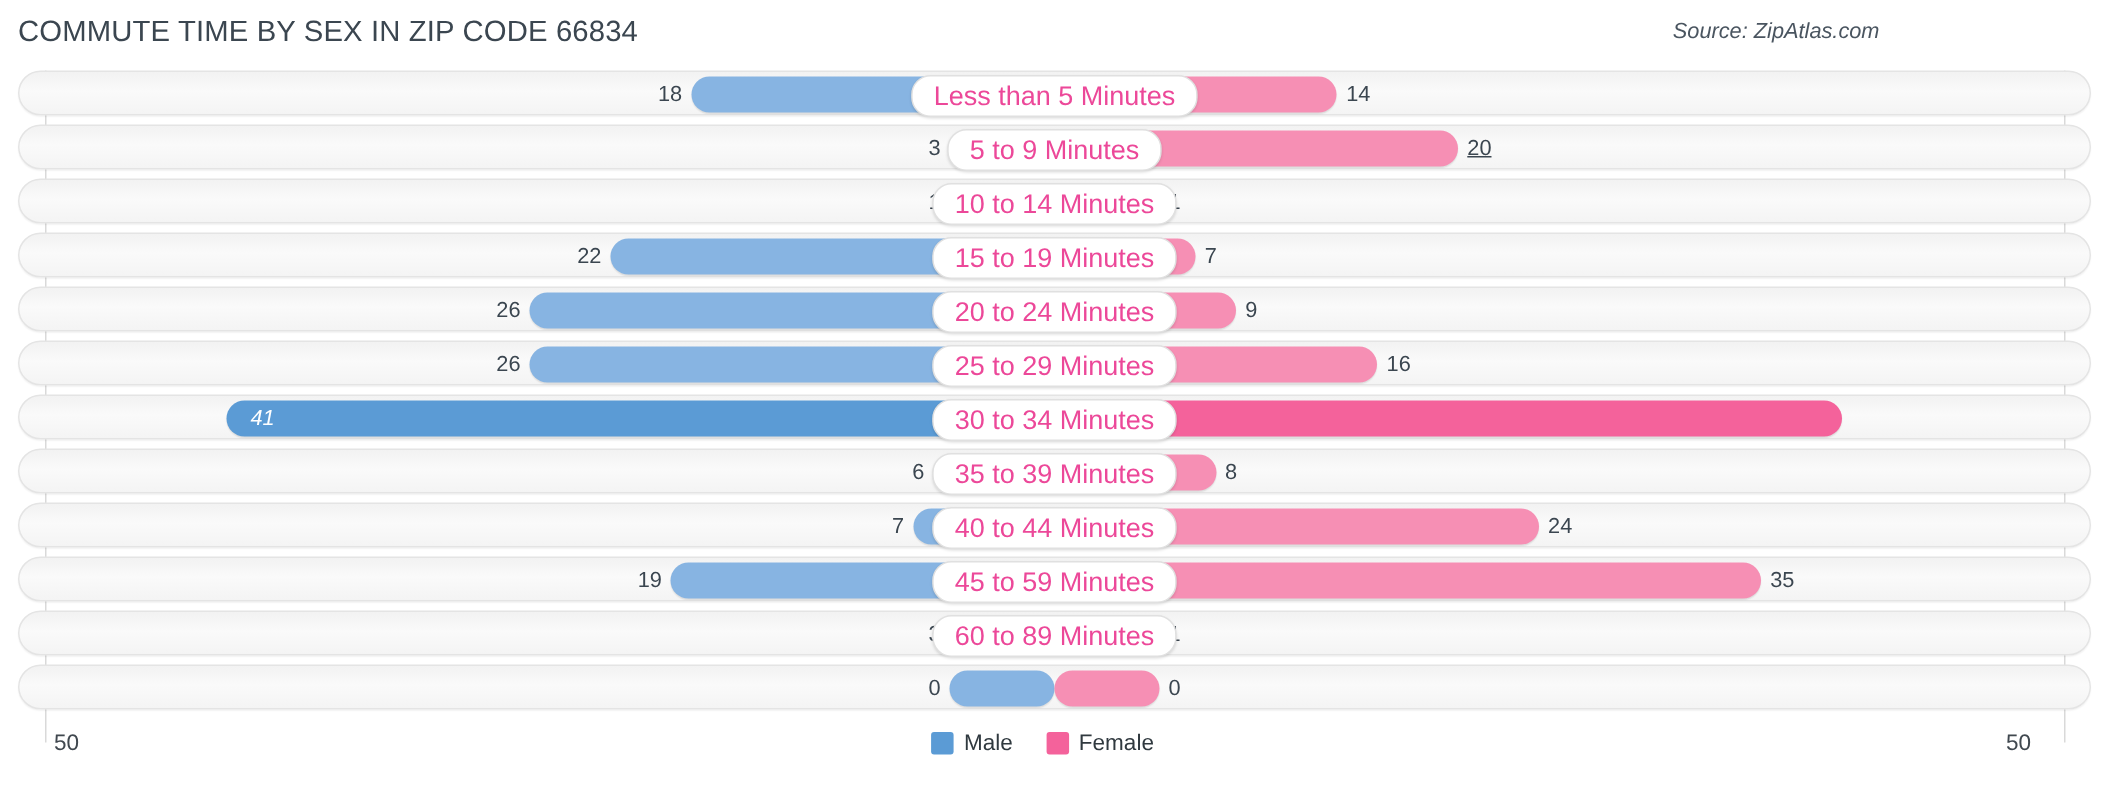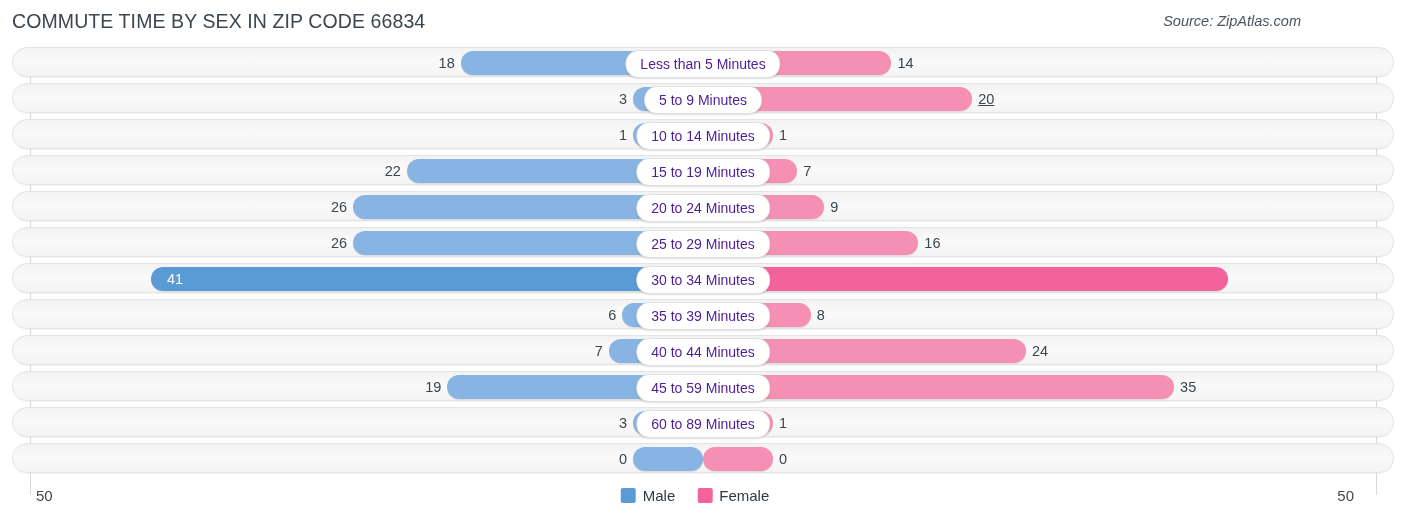--- a/index.html
+++ b/index.html
@@ -18,21 +18,20 @@
     background: #ffffff;
     overflow: hidden;
   }
 
   
   #header {
     position: absolute;
     left: 0; top: 0;
     width: 1265px;
     height: 44px;
-    padding-left: 48px;
   }
   #chart-title {
     position: absolute;
     left: 12px;
     top: 10px;
     font-size: 19.5px;
     color: #3b4650;
     letter-spacing: 0.1px;
     white-space: nowrap;
   }
@@ -91,35 +90,35 @@
     position: absolute;
     top: 4px;
     height: 22px;
     line-height: 22px;
     font-size: 14.5px;
     color: #3b4650;
     white-space: nowrap;
   }
   .value-male   { text-align: right; }
   .value-female { text-align: left; }
-  .value.inside { color: #ffffff; }
+  .value.inside { color: #ffffff; font-style: italic; }
 
   .cat-label {
     position: absolute;
     top: 2px;
     left: 50%;
     transform: translateX(-50%);
     height: 26px;
     line-height: 26px;
     padding: 0 14px;
     background: #ffffff;
     border: 1px solid #e0e0e0;
     border-radius: 13px;
-    font-size: 14px;
-    color: #4c1d95;
+    font-size: 18px;
+    color: #ec4899;
     white-space: nowrap;
     box-shadow: 0 1px 2px rgba(0,0,0,0.13);
   }
 
   
   #footer {
     position: absolute;
     left: 0;
     top: 483px;
     width: 1390px;

